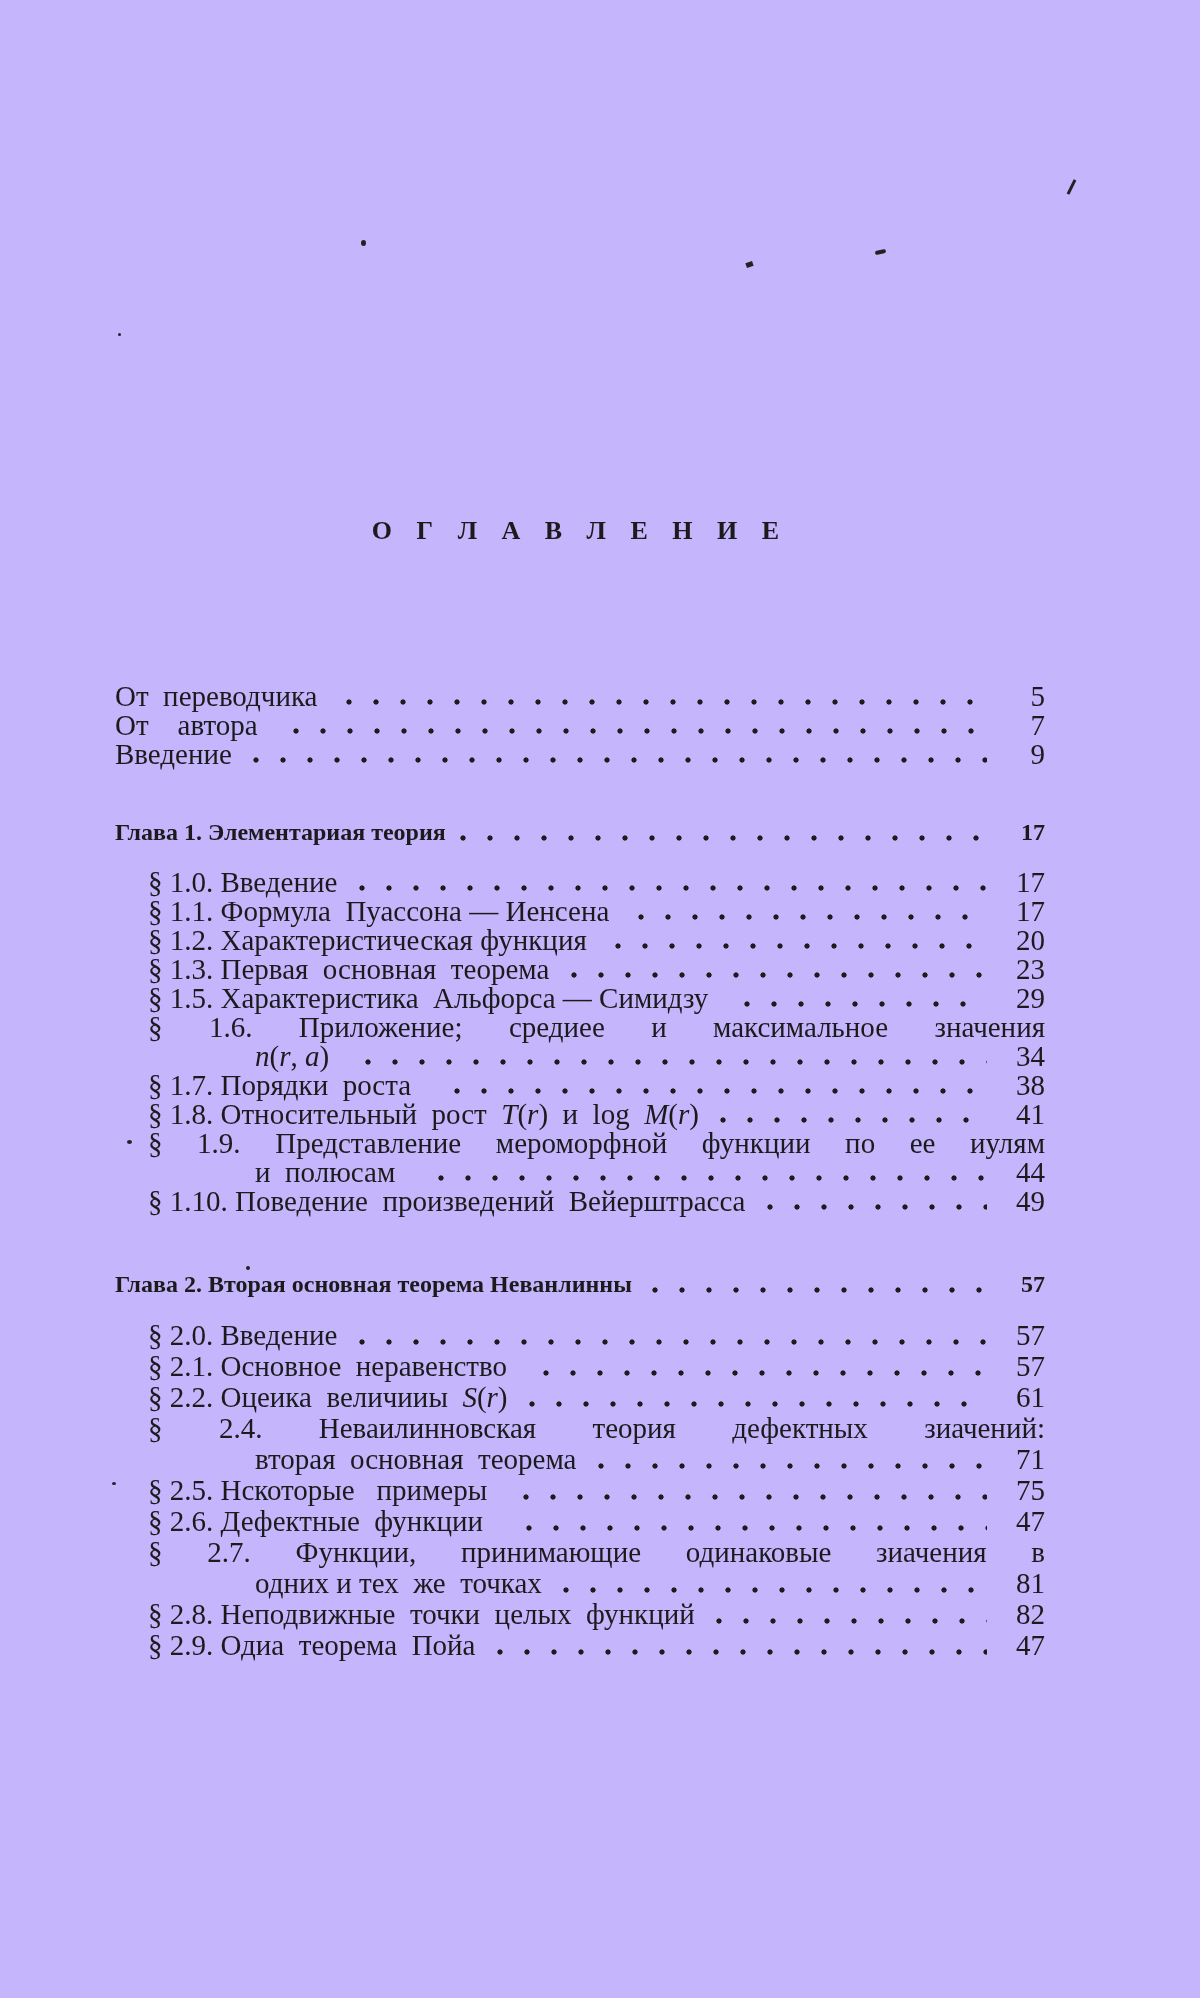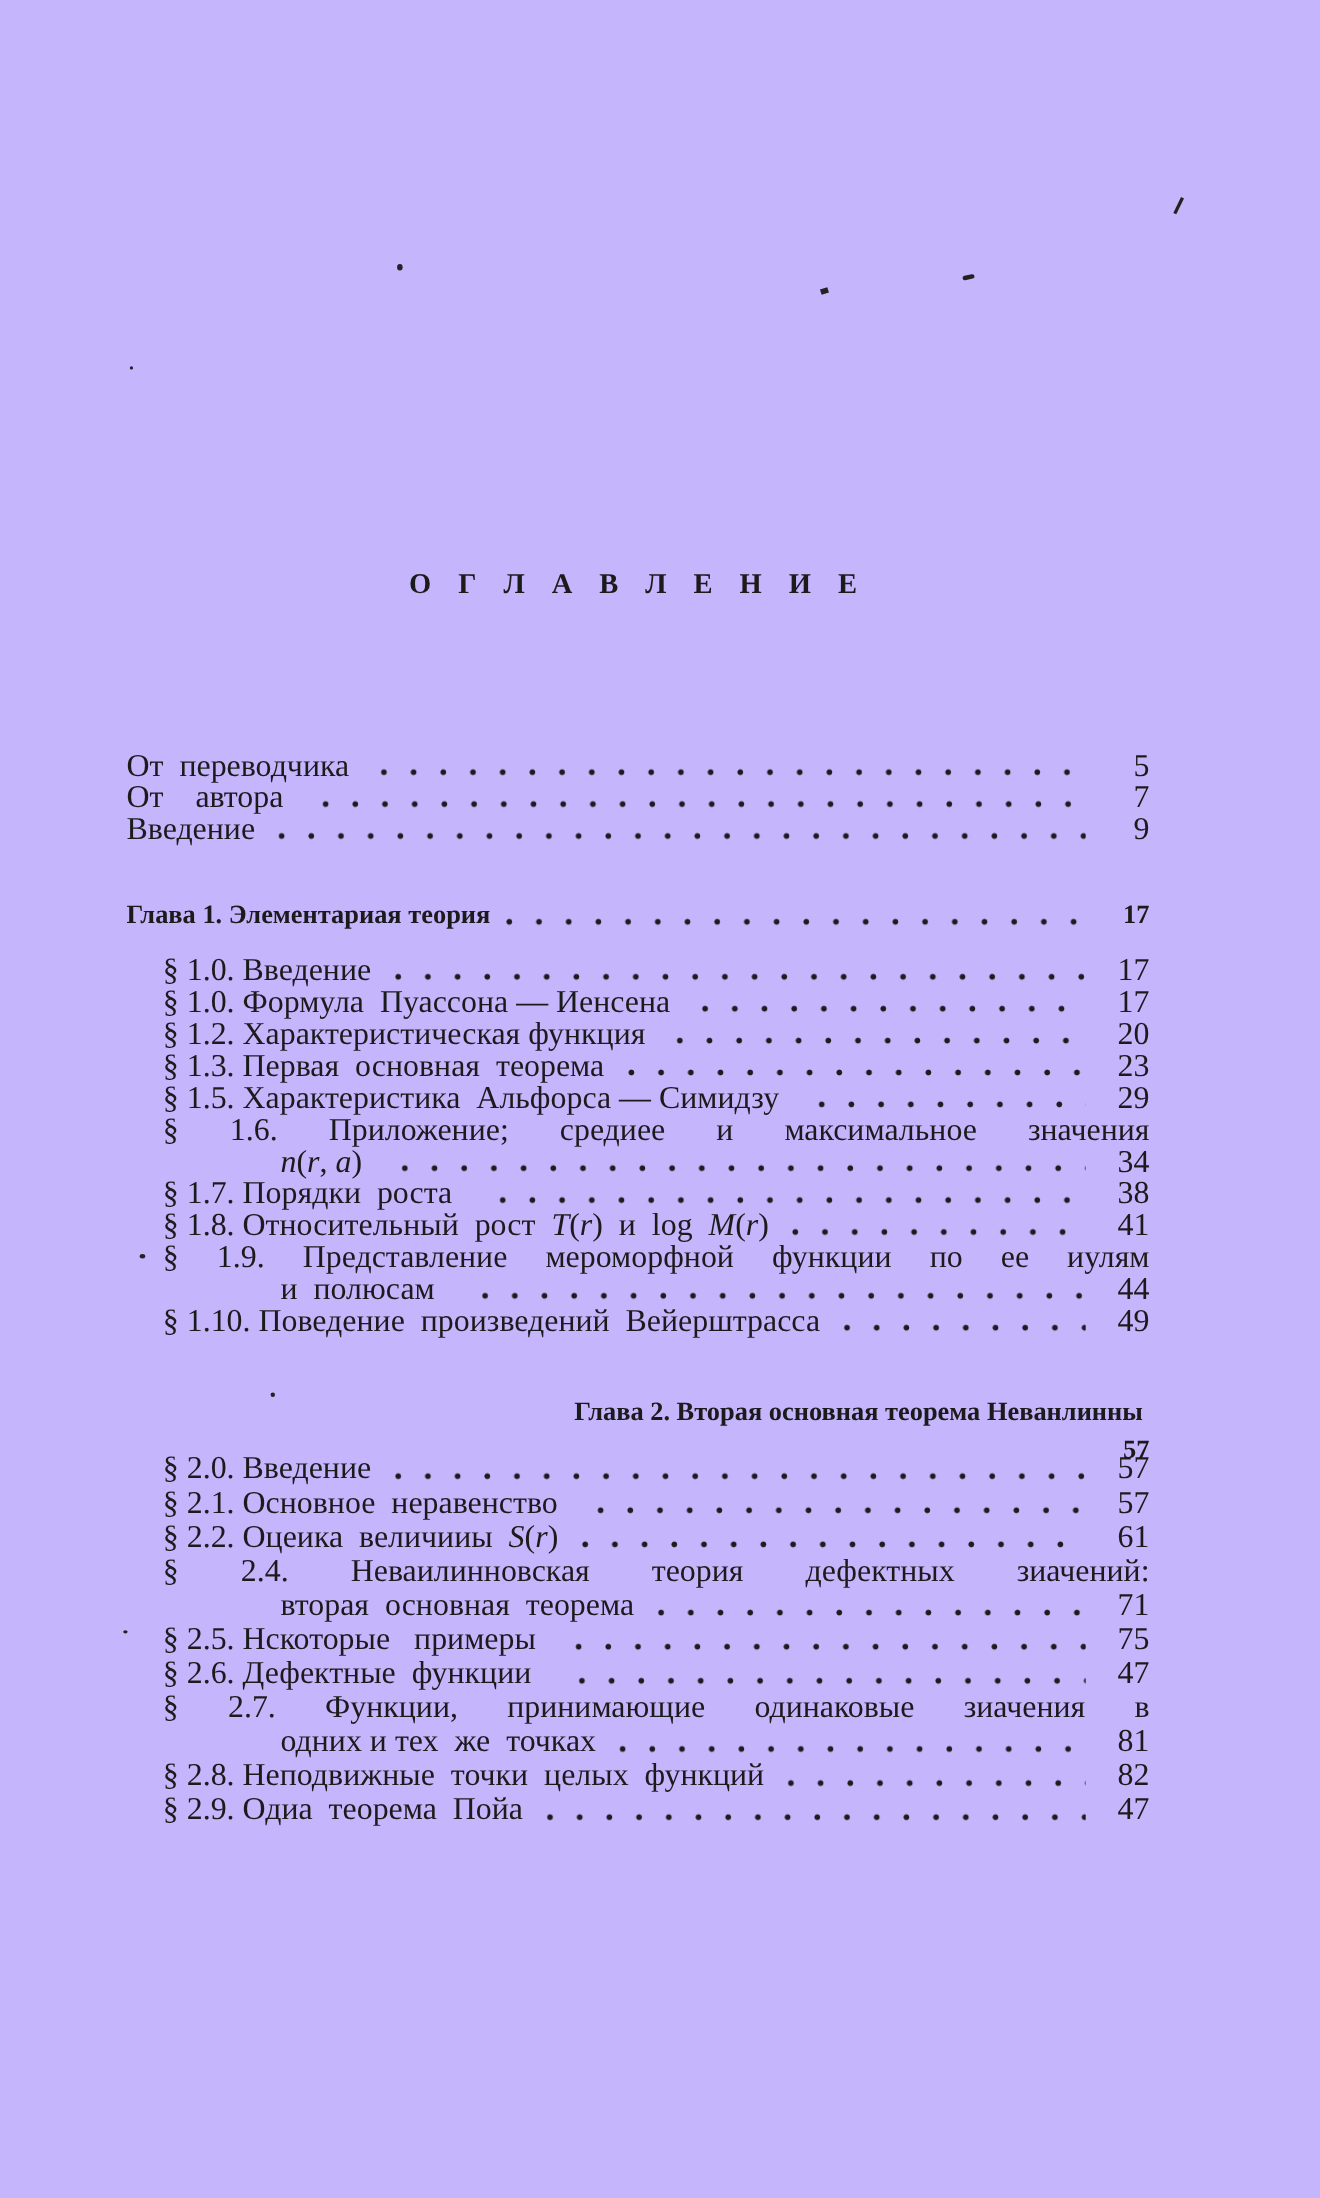--- a/index.html
+++ b/index.html
@@ -28,21 +28,21 @@
     display:flex;align-items:flex-end;
     font-size:29px;
     white-space:pre;
   }
   .front-matter .row{height:29px;line-height:29px;}
   .heading-row{
     font-weight:bold;font-size:24px;
     height:30px;line-height:30px;
   }
   .ch1 .heading-row{margin-top:48px;}
-  .ch2 .heading-row{margin-top:53px;flex-direction:column;}
+  .ch2 .heading-row{margin-top:53px;}
   .sections{margin-top:21px;}
   .ch1 .sections .row{height:29px;line-height:29px;}
   .ch2 .sections .row{height:31px;line-height:31px;}
   .row .txt{white-space:pre;}
   .row i{font-style:italic;}
   .sect{padding-left:33px;}
   .wrap{padding-left:140px;}
   .row.justify{
     display:block;white-space:normal;
     text-align:justify;text-align-last:justify;
@@ -74,21 +74,21 @@
     <div class="front-matter">
         <div class="row"><span class="txt"><span>От  переводчика  </span></span><span class="leader"></span><span class="pagenum">5</span></div>
         <div class="row"><span class="txt"><span>От    автора   </span></span><span class="leader"></span><span class="pagenum">7</span></div>
         <div class="row"><span class="txt"><span>Введение </span></span><span class="leader"></span><span class="pagenum">9</span></div>
       </div>
     <div id="chapters">
         <div class="chapter ch1">
           <div class="row heading-row"><span class="txt"><span>Глава 1. Элементариая теория</span></span><span class="leader"></span><span class="pagenum">17</span></div>
           <div class="sections">
             <div class="row sect"><span class="txt"><span>§ 1.0. Введение </span></span><span class="leader"></span><span class="pagenum">17</span></div>
-            <div class="row sect"><span class="txt"><span>§ 1.0. Формула  Пуассона — Иенсена  </span></span><span class="leader"></span><span class="pagenum">17</span></div>
+            <div class="row sect"><span class="txt"><span>§ 1.1. Формула  Пуассона — Иенсена  </span></span><span class="leader"></span><span class="pagenum">17</span></div>
             <div class="row sect"><span class="txt"><span>§ 1.2. Характеристическая функция  </span></span><span class="leader"></span><span class="pagenum">20</span></div>
             <div class="row sect"><span class="txt"><span>§ 1.3. Первая  основная  теорема </span></span><span class="leader"></span><span class="pagenum">23</span></div>
             <div class="row sect"><span class="txt"><span>§ 1.5. Характеристика  Альфорса — Симидзу   </span></span><span class="leader"></span><span class="pagenum">29</span></div>
             <div class="row sect justify"><span class="txt"><span>§ 1.6. Приложение; средиее и максимальное значения</span></span></div>
             <div class="row wrap"><span class="txt"><i>n</i><span>(</span><i>r</i><span>, </span><i>a</i><span>)   </span></span><span class="leader"></span><span class="pagenum">34</span></div>
             <div class="row sect"><span class="txt"><span>§ 1.7. Порядки  роста    </span></span><span class="leader"></span><span class="pagenum">38</span></div>
             <div class="row sect"><span class="txt"><span>§ 1.8. Относительный  рост  </span><i>T</i><span>(</span><i>r</i><span>)  и  log  </span><i>M</i><span>(</span><i>r</i><span>) </span></span><span class="leader"></span><span class="pagenum">41</span></div>
             <div class="row sect justify"><span class="txt"><span>§ 1.9. Представление мероморфной функции по ее иулям</span></span></div>
             <div class="row wrap"><span class="txt"><span>и  полюсам    </span></span><span class="leader"></span><span class="pagenum">44</span></div>
             <div class="row sect"><span class="txt"><span>§ 1.10. Поведение  произведений  Вейерштрасса </span></span><span class="leader"></span><span class="pagenum">49</span></div>

